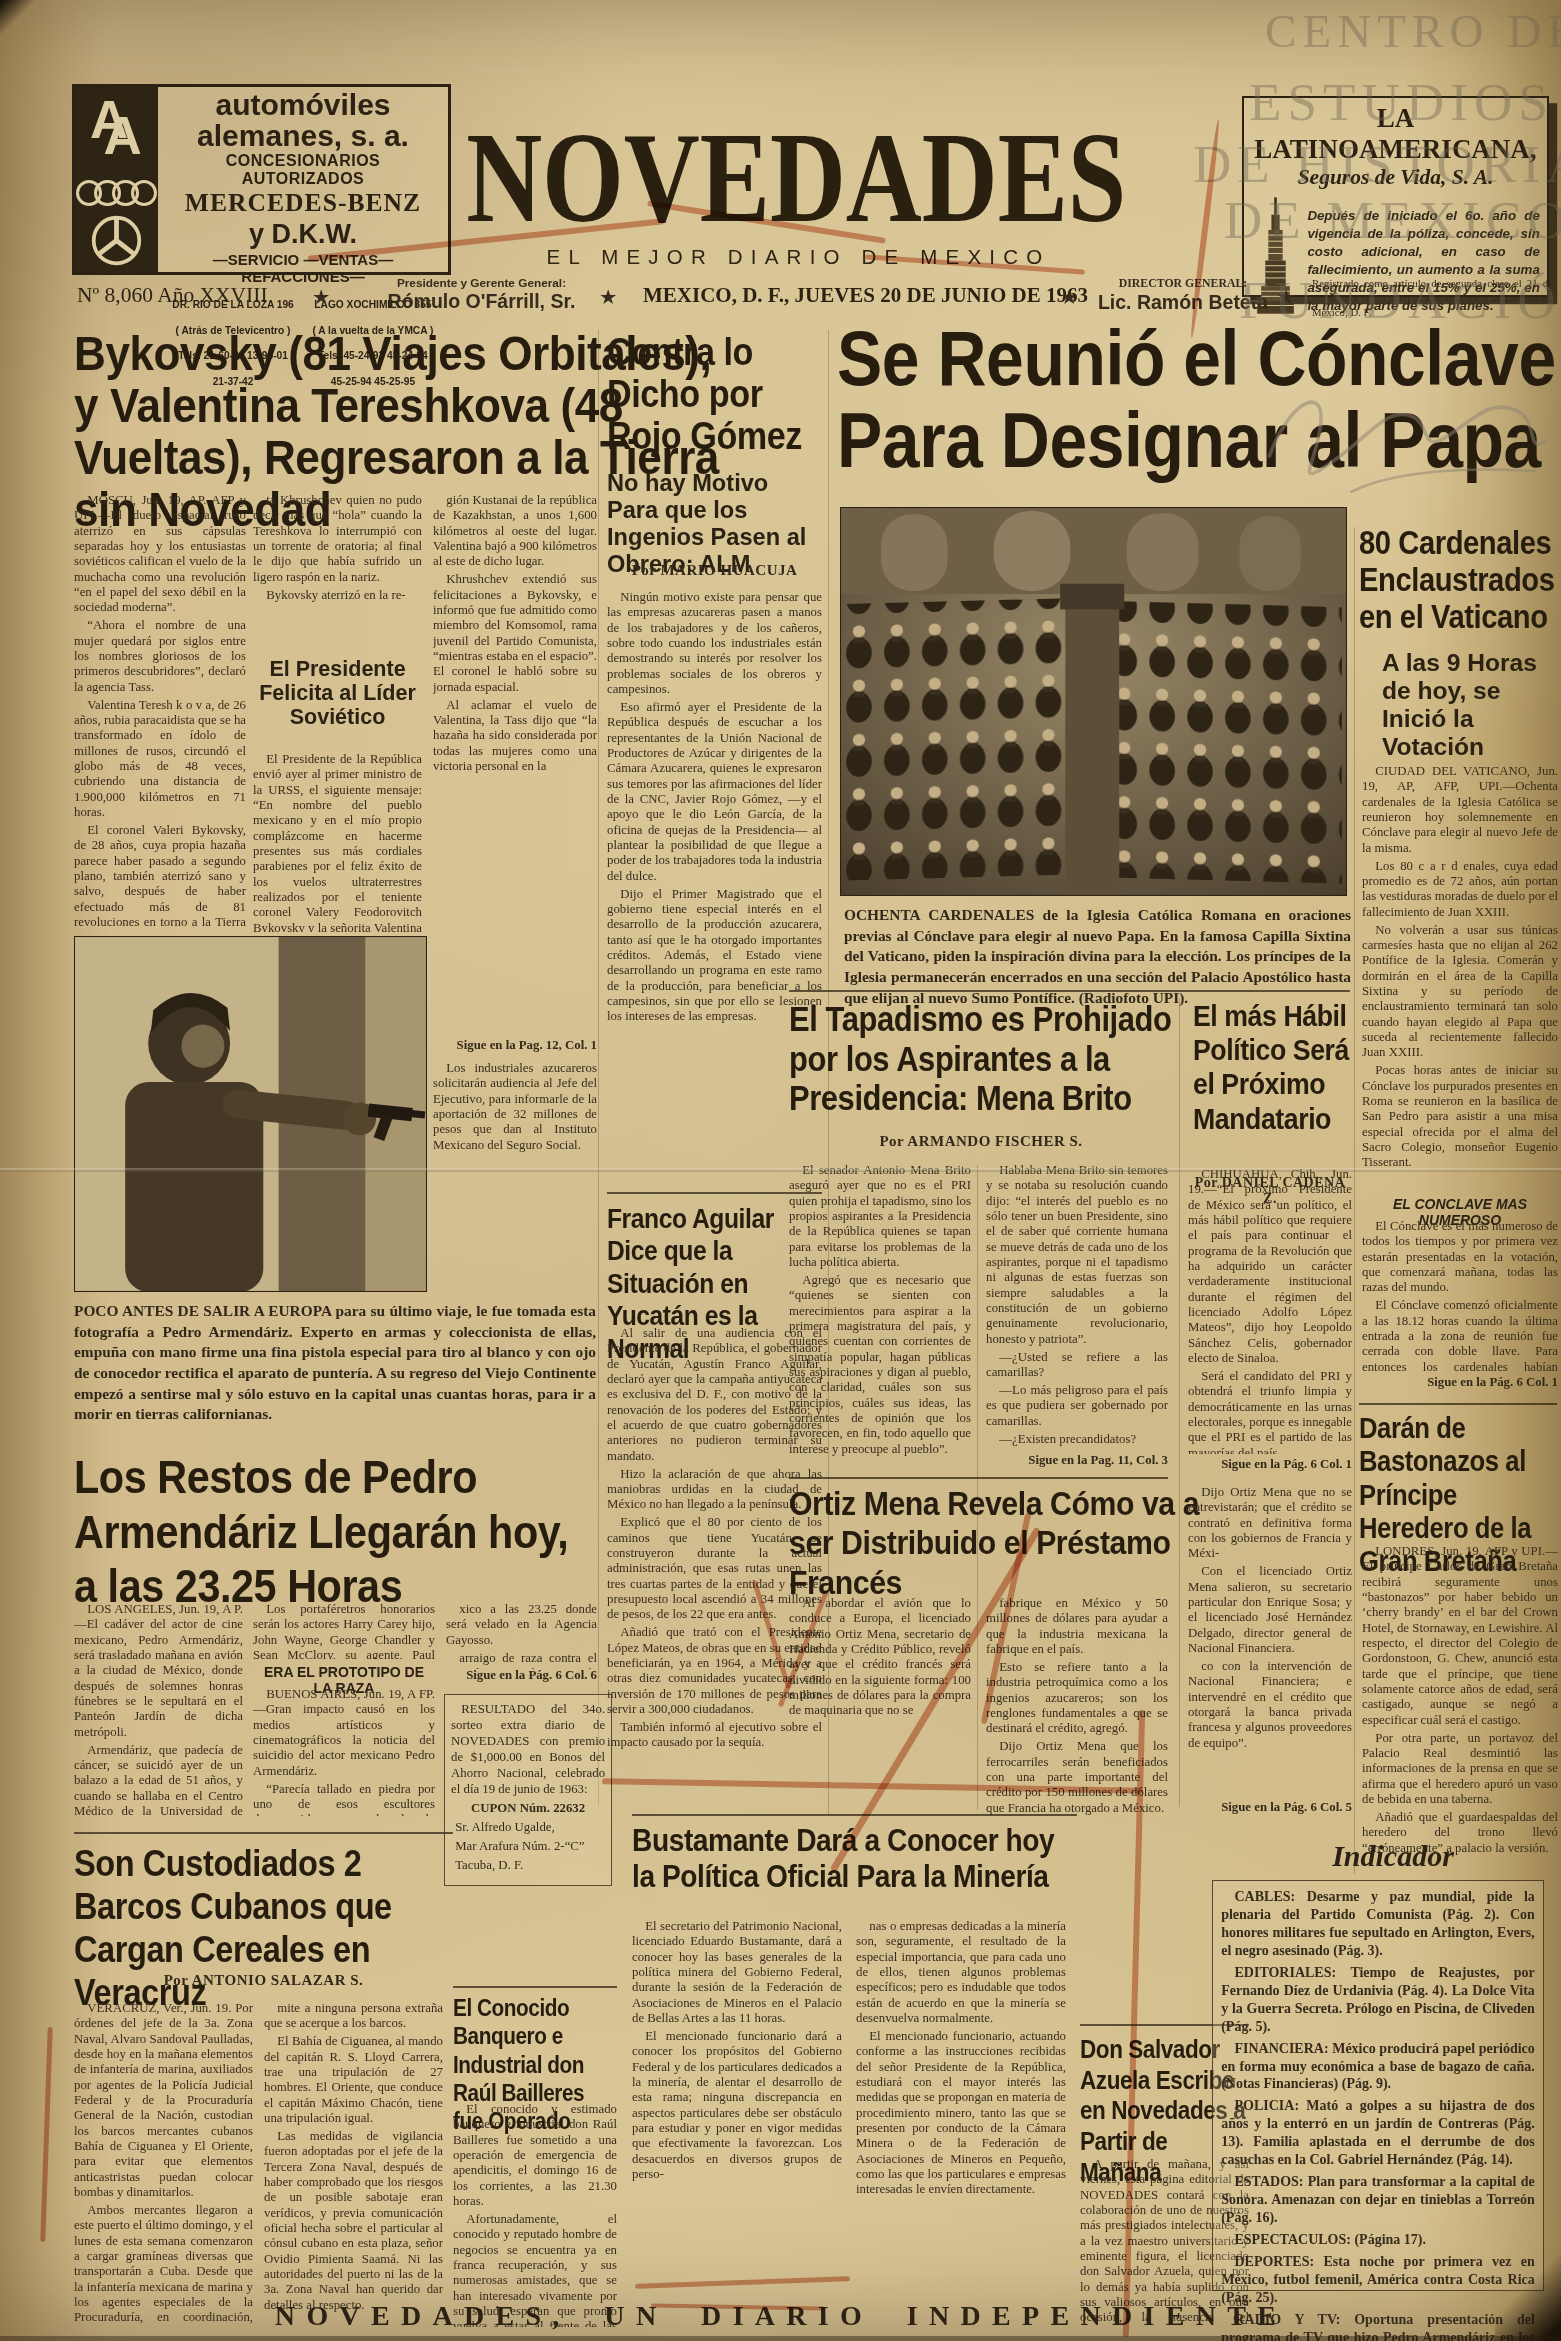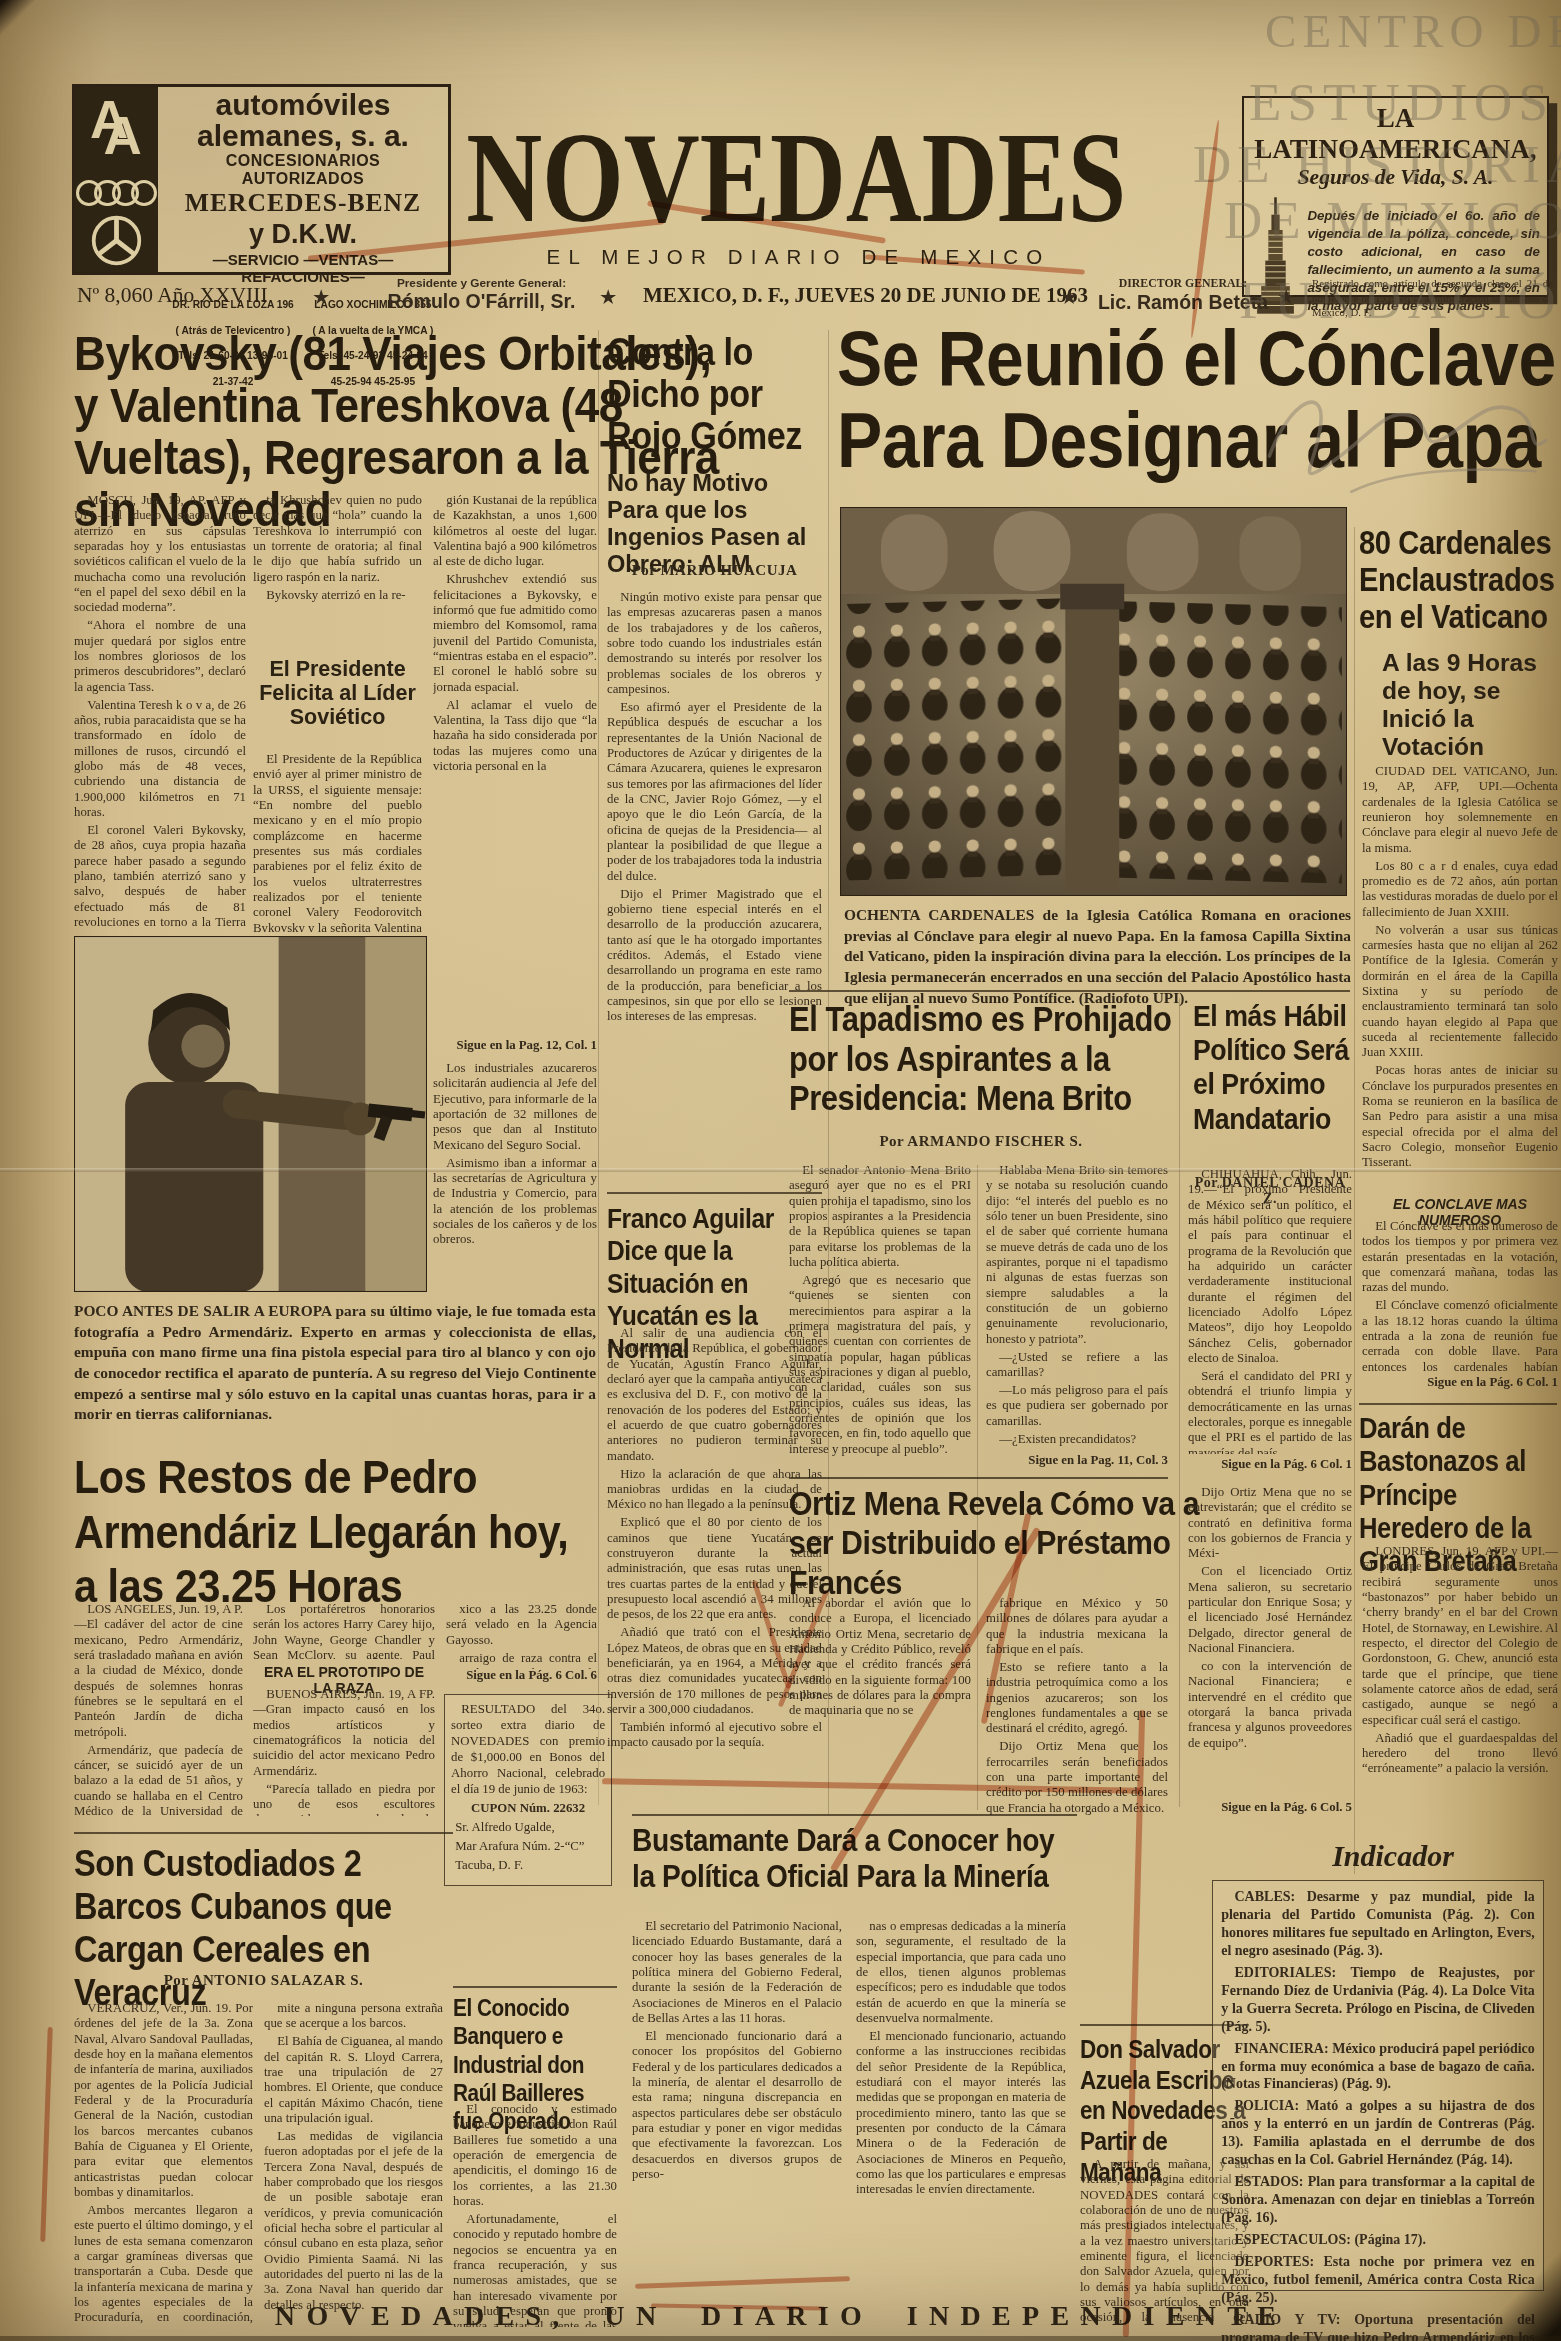--- a/index.html
+++ b/index.html
@@ -163,21 +163,20 @@
       <p>El Presidente de la República envió ayer al primer ministro de la URSS, el siguiente mensaje: “En nombre del pueblo mexicano y en el mío propio complázcome en hacerme presentes sus más cordiales parabienes por el feliz éxito de los vuelos ultraterrestres realizados por el teniente coronel Valery Feodorovitch Bykovsky y la señorita Valentina Tereshkova, notable hazaña que sin lugar a duda contribuirá —por las experiencias y conocimientos recogidos— al progreso de la ciencia en bien y al servicio de la humanidad”.</p>
     </div>
   <div class="abs body" style="left:433px;top:493px;width:164px;height:543px;z-index:2;">
       <p>gión Kustanai de la república de Kazakhstan, a unos 1,600 kilómetros al oeste del lugar. Valentina bajó a 900 kilómetros al este de dicho lugar.</p>
       <p>Khrushchev extendió sus felicitaciones a Bykovsky, e informó que fue admitido como miembro del Komsomol, rama juvenil del Partido Comunista, “mientras estaba en el espacio”. El coronel le habló sobre su jornada espacial.</p>
       <p>Al aclamar el vuelo de Valentina, la Tass dijo que “la hazaña ha sido considerada por todas las mujeres como una victoria personal en la</p>
     </div>
   <div class="abs jump" style="left:433px;top:1038px;width:164px;z-index:2;">Sigue en la Pag. 12, Col. 1</div>
   <div class="abs body" style="left:433px;top:1061px;width:164px;height:230px;z-index:2;">
       <p>Los industriales azucareros solicitarán audiencia al Jefe del Ejecutivo, para informarle de la aportación de 32 millones de pesos que dan al Instituto Mexicano del Seguro Social.</p>
-      <p>Asimismo iban a informar a las secretarías de Agricultura y de Industria y Comercio, para la atención de los problemas sociales de los cañeros y de los obreros.</p>
     </div>
 
   <div class="abs hl" style="left:607px;top:332px;width:241px;font-size:38px;line-height:1.1;transform:scaleX(.9);z-index:2;">Contra lo Dicho por Rojo Gómez</div>
   <div class="abs deck" style="left:607px;top:470px;width:218px;font-size:23.6px;z-index:2;">No hay Motivo Para que los Ingenios Pasen al Obrero: ALM</div>
   <div class="abs byline" style="left:607px;top:562px;width:215px;z-index:2;">Por MARIO HUACUJA</div>
   <div class="abs body" style="left:607px;top:590px;width:215px;height:591px;z-index:2;">
       <p>Ningún motivo existe para pensar que las empresas azucareras pasen a manos de los trabajadores y de los cañeros, sobre todo cuando los industriales están demostrando su interés por resolver los problemas sociales de los obreros y campesinos.</p>
       <p>Eso afirmó ayer el Presidente de la República después de escuchar a los representantes de la Unión Nacional de Productores de Azúcar y dirigentes de la Cámara Azucarera, quienes le expresaron sus temores por las afirmaciones del líder de la CNC, Javier Rojo Gómez, —y el apoyo que le dio León García, de la oficina de quejas de la Presidencia— al plantear la posibilidad de que llegue a poder de los trabajadores toda la industria del dulce.</p>
       <p>Dijo el Primer Magistrado que el gobierno tiene especial interés en el desarrollo de la producción azucarera, tanto así que le ha otorgado importantes créditos. Además, el Estado viene desarrollando un programa en este ramo de la producción, para beneficiar a los campesinos, sin que por ello se lesionen los intereses de las empresas.</p>
     </div>
@@ -326,20 +325,21 @@
       <p>Dijo Ortiz Mena que no se entrevistarán; que el crédito se contrató en definitiva forma con los gobiernos de Francia y Méxi-</p>
       <p>Con el licenciado Ortiz Mena salieron, su secretario particular don Enrique Sosa; y el licenciado José Hernández Delgado, director general de Nacional Financiera.</p>
       <p>co con la intervención de Nacional Financiera; e intervendré en el crédito que otorgará la banca privada francesa y algunos proveedores de equipo”.</p>
     </div>
   <div class="abs jump" style="left:1188px;top:1800px;width:164px;z-index:2;">Sigue en la Pág. 6 Col. 5</div>
 
   <div class="abs rule" style="left:1359px;top:1403px;width:198px;z-index:2;"></div>
   <div class="abs hl" style="left:1359px;top:1412px;width:224px;font-size:29px;line-height:1.15;transform:scaleX(.885);z-index:2;">Darán de Bastonazos al Príncipe Heredero de la Gran Bretaña</div>
   <div class="abs body" style="left:1362px;top:1544px;width:196px;height:328px;z-index:2;">
       <p>LONDRES, Jun. 19, AFP y UPI.—El príncipe Carlos de Gran Bretaña recibirá seguramente unos “bastonazos” por haber bebido un ‘cherry brandy’ en el bar del Crown Hotel, de Stornaway, en Lewishire. Al respecto, el director del Colegio de Gordonstoon, G. Chew, anunció esta tarde que el príncipe, que tiene solamente catorce años de edad, será castigado, aunque se negó a especificar cuál será el castigo.</p>
+      <p>Por otra parte, un portavoz del Palacio Real desmintió las informaciones de la prensa en que se afirma que el heredero apuró un vaso de bebida en una taberna.</p>
       <p>Añadió que el guardaespaldas del heredero del trono llevó “erróneamente” a palacio la versión.</p>
     </div>
 
   <div class="abs rule" style="left:74px;top:1832px;width:379px;z-index:2;"></div>
   <div class="abs hl" style="left:74px;top:1843px;width:431px;font-size:37px;line-height:1.16;transform:scaleX(.88);z-index:2;">Son Custodiados 2 Barcos Cubanos que Cargan Cereales en Veracruz</div>
   <div class="abs byline" style="left:74px;top:1972px;width:379px;z-index:2;">Por ANTONIO SALAZAR S.</div>
   <div class="abs body" style="left:74px;top:2001px;width:179px;height:327px;z-index:2;">
       <p>VERACRUZ, Ver., Jun. 19. Por órdenes del jefe de la 3a. Zona Naval, Alvaro Sandoval Paulladas, desde hoy en la mañana elementos de infantería de marina, auxiliados por agentes de la Policía Judicial Federal y de la Procuraduría General de la Nación, custodian los barcos mercantes cubanos Bahía de Ciguanea y El Oriente, para evitar que elementos anticastristas puedan colocar bombas y dinamitarlos.</p>
       <p>Ambos mercantes llegaron a este puerto el último domingo, y el lunes de esta semana comenzaron a cargar gramíneas diversas que transportarán a Cuba. Desde que la infantería mexicana de marina y los agentes especiales de la Procuraduría, en coordinación, iniciaron su labor de vigilancia, no se per-</p>
     </div>

